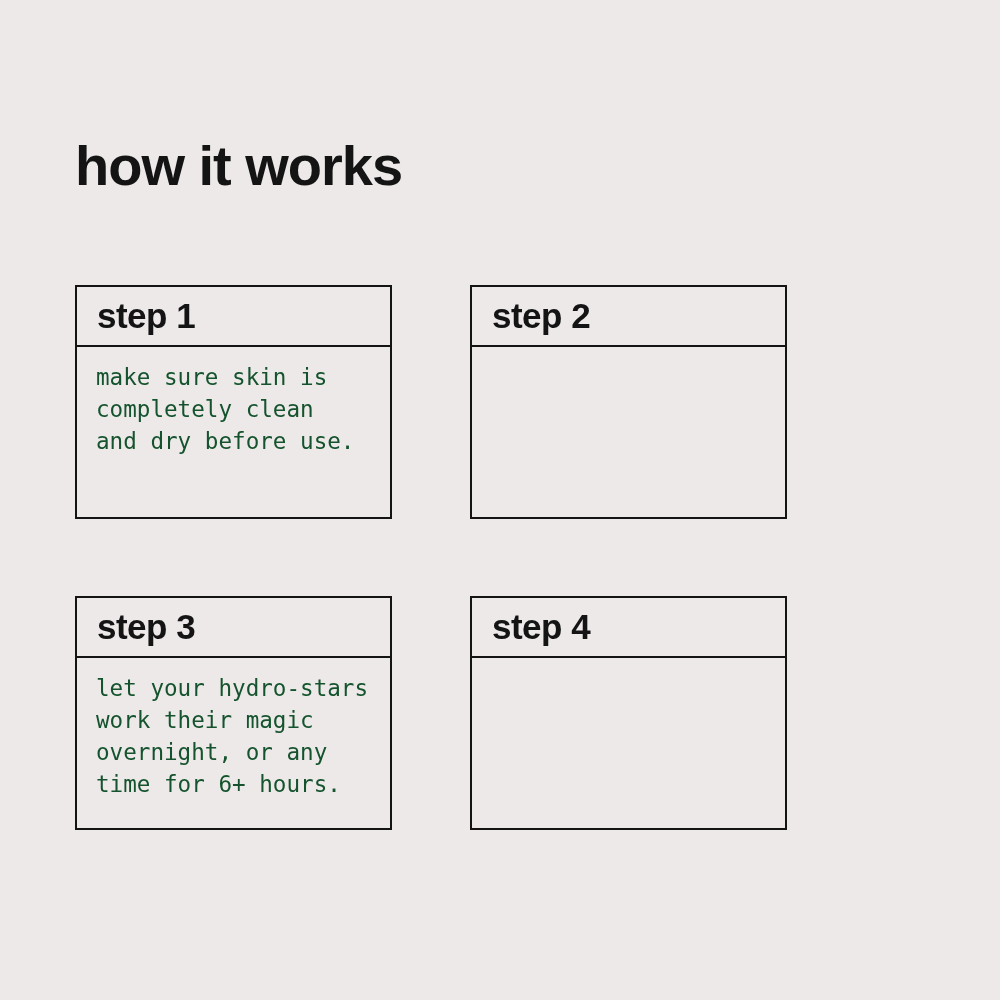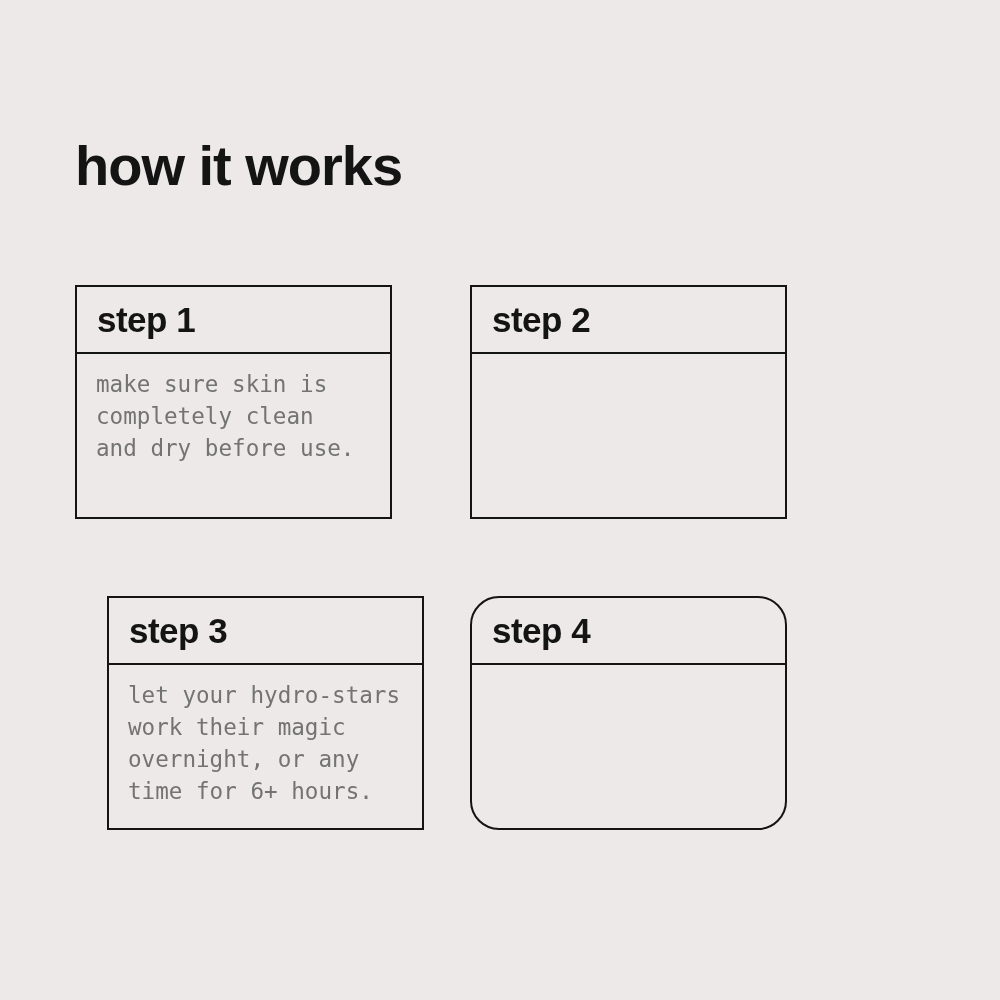--- a/index.html
+++ b/index.html
@@ -27,42 +27,42 @@
   .step-card {
     position: absolute;
     width: 317px;
     height: 234px;
     border: 2.5px solid #141414;
     box-sizing: border-box;
     background: #ECE9E8;
   }
   .step-card.pos-1 { left: 75px;  top: 285px; }
   .step-card.pos-2 { left: 470px; top: 285px; }
-  .step-card.pos-3 { left: 75px;  top: 596px; margin-left: 32px; }
-  .step-card.pos-4 { left: 470px; top: 596px; border-radius: 29px; }
+  .step-card.pos-3 { left: 75px;  top: 596px; }
+  .step-card.pos-4 { left: 470px; top: 596px; }
   .step-card__header {
-    height: 67px;
+    height: 60px;
     border-bottom: 2.5px solid #141414;
     display: flex;
     align-items: center;
     padding-left: 20px;
     box-sizing: border-box;
   }
   .step-card__label {
     font-size: 35px;
     font-weight: 700;
     letter-spacing: -0.5px;
     color: #141414;
   }
   .step-card__body {
     padding: 14px 7px 0 19px;
     font-family: "DejaVu Sans Mono", monospace;
     font-size: 22.6px;
     line-height: 32px;
-    color: #737373;
+    color: #14532d;
     white-space: pre-line;
   }
 </style>
 </head>
 <body>
 
 <h1 class="page-title">how it works</h1>
 
 <div class="step-card pos-1">
   <div class="step-card__header">

